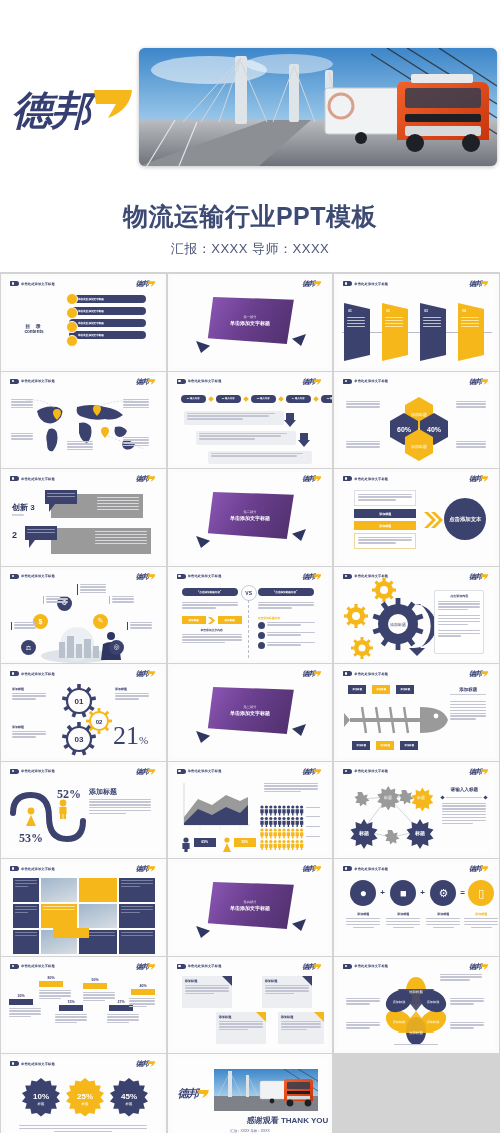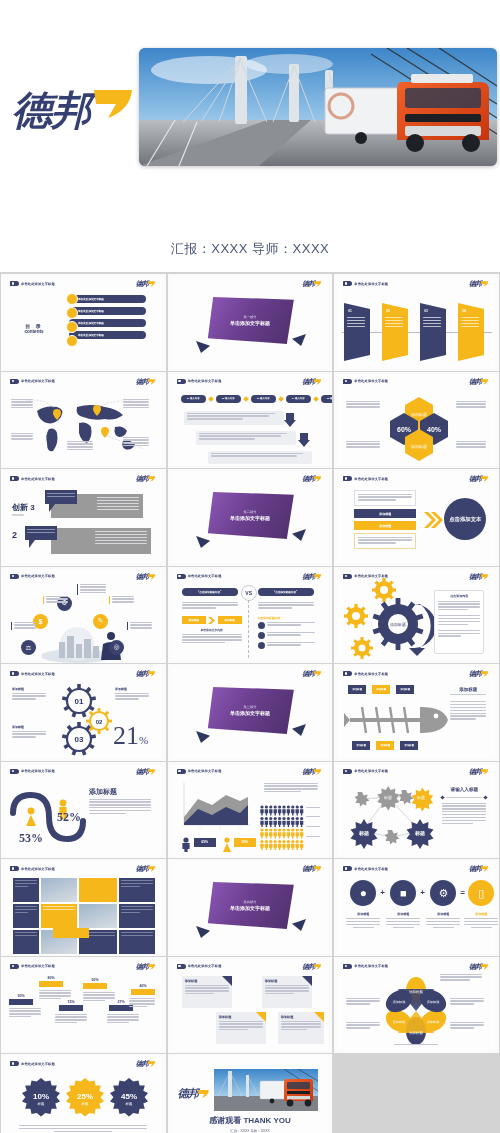--- a/index.html
+++ b/index.html
@@ -171,20 +171,21 @@
         <rect x="266" y="40" width="76" height="20" rx="3" fill="#2a3b52" opacity=".8"></rect>
         <rect x="266" y="66" width="76" height="8" rx="2" fill="#1c1f24"></rect>
         <rect x="266" y="78" width="76" height="10" rx="2" fill="#d8d9db"></rect>
         <rect x="272" y="26" width="62" height="9" rx="2" fill="#e8eaec"></rect>
         <circle cx="276" cy="95" r="9" fill="#1d2024"></circle>
         <circle cx="332" cy="95" r="9" fill="#1d2024"></circle>
         <circle cx="222" cy="90" r="6" fill="#1d2024"></circle>
       </svg>
     </div>
 
+    <div class="hero-title">物流运输行业PPT模板</div>
     <div class="hero-sub">汇报：XXXX  导师：XXXX</div>
   </div>
 
   <div class="grid">
 
     <div class="slide">
         <div class="inner">
       <div class="s-head">
         <span class="s-flag"></span>
         <span class="s-htext">单击此处添加文字标题</span>
@@ -987,21 +988,21 @@
       <svg style="position:absolute;left:20px;top:42px;" width="12" height="20">
         <circle cx="6" cy="4" r="3.4" fill="#f5b719"></circle>
             <path d="M6 8 L11 19 L1 19 Z" fill="#f5b719"></path>
       </svg>
       <svg style="position:absolute;left:52px;top:34px;" width="12" height="20">
         <circle cx="6" cy="4" r="3.4" fill="#f5b719"></circle>
             <rect x="2.4" y="8" width="7.2" height="7" fill="#f5b719"></rect>
             <rect x="3" y="14" width="2.6" height="6" fill="#f5b719"></rect>
             <rect x="6.4" y="14" width="2.6" height="6" fill="#f5b719"></rect>
       </svg>
-      <div class="big" style="position:absolute;left:52px;top:22px;font-size:12px;font-weight:bold;margin-top:23px;">52%</div>
+      <div class="big" style="position:absolute;left:52px;top:22px;font-size:12px;font-weight:bold;">52%</div>
       <div class="big" style="position:absolute;left:14px;top:66px;font-size:12px;font-weight:bold;">53%</div>
       <div style="position:absolute;left:84px;top:22px;font-size:7px;font-weight:bold;color:#3b426e;">添加标题</div>
       <div style="position:absolute;left:84px;top:34px;width:62px;">
         <div class="txtline"></div>
             <div class="txtline"></div>
             <div class="txtline"></div>
             <div class="txtline"></div>
             <div class="txtline"></div>
             <div class="txtline" style="width:60%"></div>
       </div>
@@ -1556,21 +1557,21 @@
           <rect x="46" y="12" width="26" height="18" rx="1.5" fill="#f0f2f4" stroke="#c6cbd0" stroke-width=".4"></rect>
           <path d="M72 10 L96 10 Q99 10 99 13 L99 32 L70 32 L70 13 Q70 10 72 10 Z" fill="url(#cab2)"></path>
           <rect x="73" y="13" width="23" height="7" rx="1" fill="#2a3b52" opacity=".8"></rect>
           <rect x="73" y="22" width="23" height="3" fill="#1c1f24"></rect>
           <rect x="73" y="27" width="23" height="3.4" fill="#d8d9db"></rect>
           <circle cx="76" cy="34" r="3.4" fill="#1d2024"></circle>
               <circle cx="94" cy="34" r="3.4" fill="#1d2024"></circle>
           <circle cx="58" cy="32" r="2.4" fill="#1d2024"></circle>
         </svg>
       </div>
-      <div style="position:absolute;left:0;top:58px;width:100%;text-align:center;color:#3d4a73;font-size:8px;font-weight:bold;">
+      <div style="position:absolute;left:0;top:58px;width:100%;text-align:right;color:#3d4a73;font-size:8px;font-weight:bold;">
         <span>感谢观看</span>
         <span>THANK YOU</span>
       </div>
       <div style="position:absolute;left:0;top:72px;width:100%;text-align:center;color:#5a6482;font-size:3.4px;">汇报：XXXX  导师：XXXX</div>
     </div>
       </div>
 
     <div class="slide blank"></div>
 
   </div>

